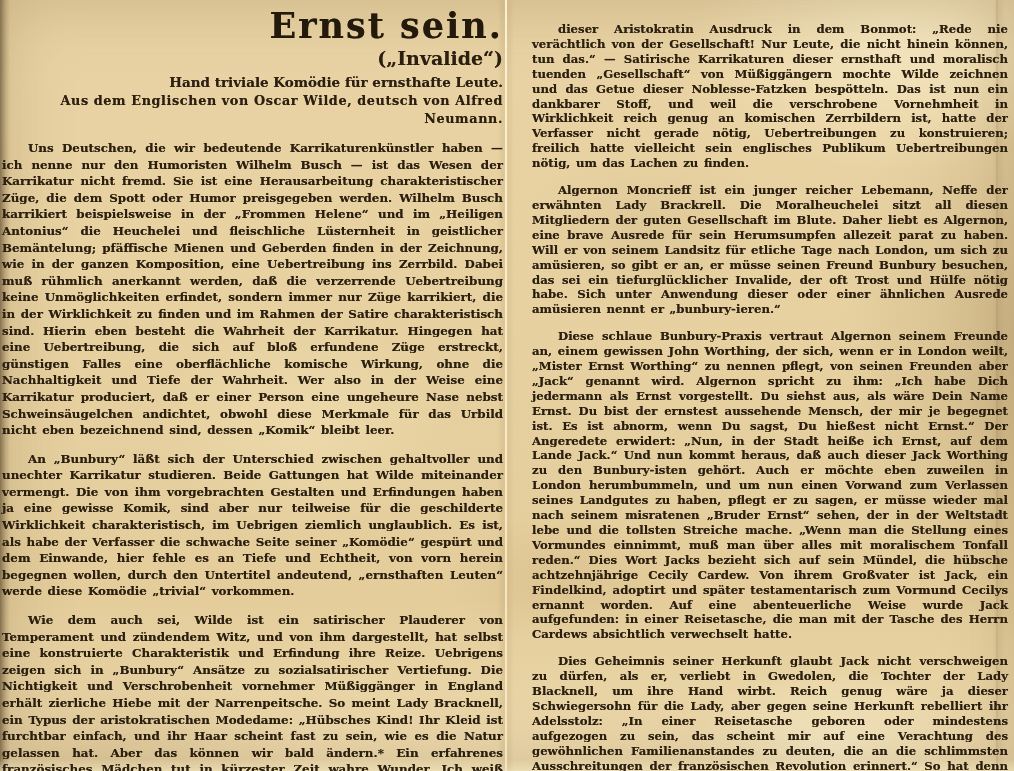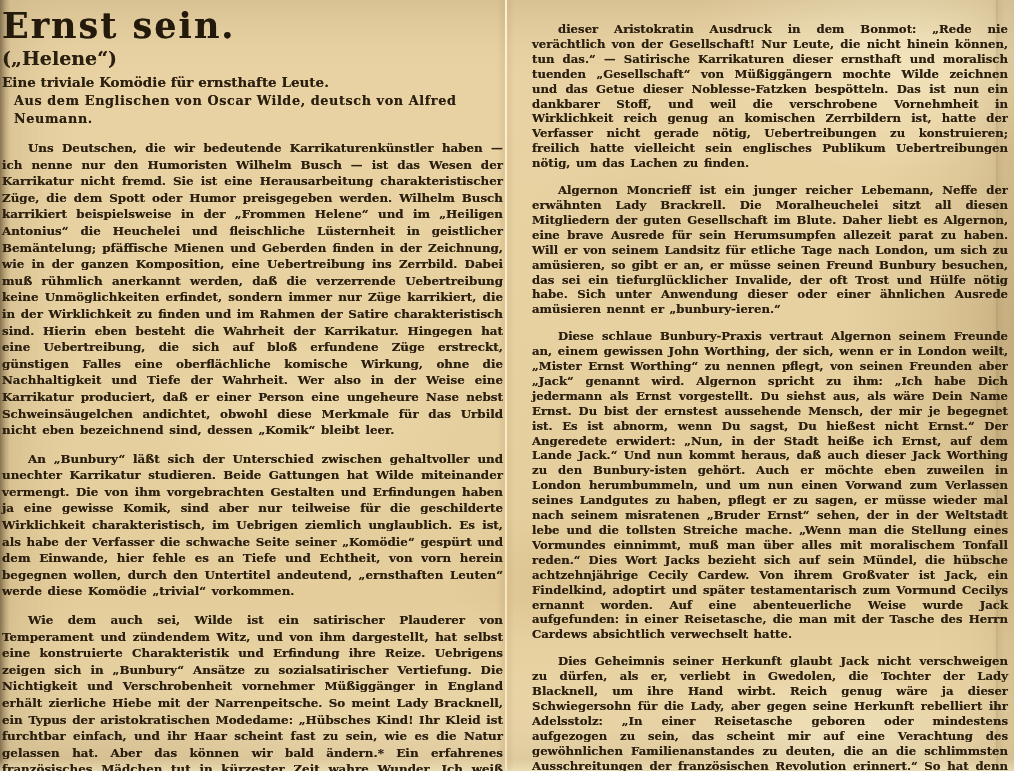--- a/index.html
+++ b/index.html
@@ -74,21 +74,21 @@
     font-size: 11.9px;
     line-height: 16.6px;
   }
   .col-right {
     left: 532px; top: 10px;
     width: 476px;
     font-size: 11.7px;
     line-height: 14.9px;
   }
 
-  .masthead { text-align: left; margin-bottom: 8px; }
+  .masthead { text-align: right; margin-bottom: 8px; }
   .title {
     font-size: 35px;
     font-weight: bold;
     letter-spacing: 2px;
     line-height: 40px;
     color: #241a0c;
   }
   .subtitle {
     font-size: 19px;
     font-weight: bold;
@@ -122,22 +122,22 @@
 <div class="page">
 
   <div class="edge-left"></div>
   <div class="edge-bottom"></div>
   <div class="crease"></div>
   <div class="crease-right"></div>
 
   <div class="col col-left">
     <div class="masthead">
       <div class="title">Ernst sein.</div>
-      <div class="subtitle">(„Helene“)</div>
-      <div class="tagline">Eine triviale Komödie für ernsthafte Leute.</div>
+      <div class="subtitle">(„Invalide“)</div>
+      <div class="tagline">Hand triviale Komödie für ernsthafte Leute.</div>
       <div class="byline">Aus dem Englischen von Oscar Wilde, deutsch von Alfred Neumann.</div>
     </div>
     <div>
         <p class="para">Uns Deutschen, die wir bedeutende Karrikaturenkünstler haben — ich nenne nur den Humoristen Wilhelm Busch — ist das Wesen der Karrikatur nicht fremd. Sie ist eine Herausarbeitung charakteristischer Züge, die dem Spott oder Humor preisgegeben werden. Wilhelm Busch karrikiert beispielsweise in der „Frommen Helene“ und im „Heiligen Antonius“ die Heuchelei und fleischliche Lüsternheit in geistlicher Bemäntelung; pfäffische Mienen und Geberden finden in der Zeichnung, wie in der ganzen Komposition, eine Uebertreibung ins Zerrbild. Dabei muß rühmlich anerkannt werden, daß die verzerrende Uebertreibung keine Unmöglichkeiten erfindet, sondern immer nur Züge karrikiert, die in der Wirklichkeit zu finden und im Rahmen der Satire charakteristisch sind. Hierin eben besteht die Wahrheit der Karrikatur. Hingegen hat eine Uebertreibung, die sich auf bloß erfundene Züge erstreckt, günstigen Falles eine oberflächliche komische Wirkung, ohne die Nachhaltigkeit und Tiefe der Wahrheit. Wer also in der Weise eine Karrikatur produciert, daß er einer Person eine ungeheure Nase nebst Schweinsäugelchen andichtet, obwohl diese Merkmale für das Urbild nicht eben bezeichnend sind, dessen „Komik“ bleibt leer.</p>
         <p class="para">An „Bunbury“ läßt sich der Unterschied zwischen gehaltvoller und unechter Karrikatur studieren. Beide Gattungen hat Wilde miteinander vermengt. Die von ihm vorgebrachten Gestalten und Erfindungen haben ja eine gewisse Komik, sind aber nur teilweise für die geschilderte Wirklichkeit charakteristisch, im Uebrigen ziemlich unglaublich. Es ist, als habe der Verfasser die schwache Seite seiner „Komödie“ gespürt und dem Einwande, hier fehle es an Tiefe und Echtheit, von vorn herein begegnen wollen, durch den Untertitel andeutend, „ernsthaften Leuten“ werde diese Komödie „trivial“ vorkommen.</p>
         <p class="para">Wie dem auch sei, Wilde ist ein satirischer Plauderer von Temperament und zündendem Witz, und von ihm dargestellt, hat selbst eine konstruierte Charakteristik und Erfindung ihre Reize. Uebrigens zeigen sich in „Bunbury“ Ansätze zu sozialsatirischer Vertiefung. Die Nichtigkeit und Verschrobenheit vornehmer Müßiggänger in England erhält zierliche Hiebe mit der Narrenpeitsche. So meint Lady Bracknell, ein Typus der aristokratischen Modedame: „Hübsches Kind! Ihr Kleid ist furchtbar einfach, und ihr Haar scheint fast zu sein, wie es die Natur gelassen hat. Aber das können wir bald ändern.* Ein erfahrenes französisches Mädchen tut in kürzester Zeit wahre Wunder. Ich weiß noch, wie ich Lady Lancing eins empfahl, und nach drei Monaten kannte sie ihr eigner Mann nicht mehr.“ Die Tochter der Lady macht die Bemerkung, Zucker zum Kaffee sei „nicht mehr Mode.“ Und als die Lady ihren Neffen über die „gute Gesellschaft“ spotten hört, findet das stupid sichere Standesbewußtsein</p>
       </div>
   </div>
 
   <div class="col col-right">

